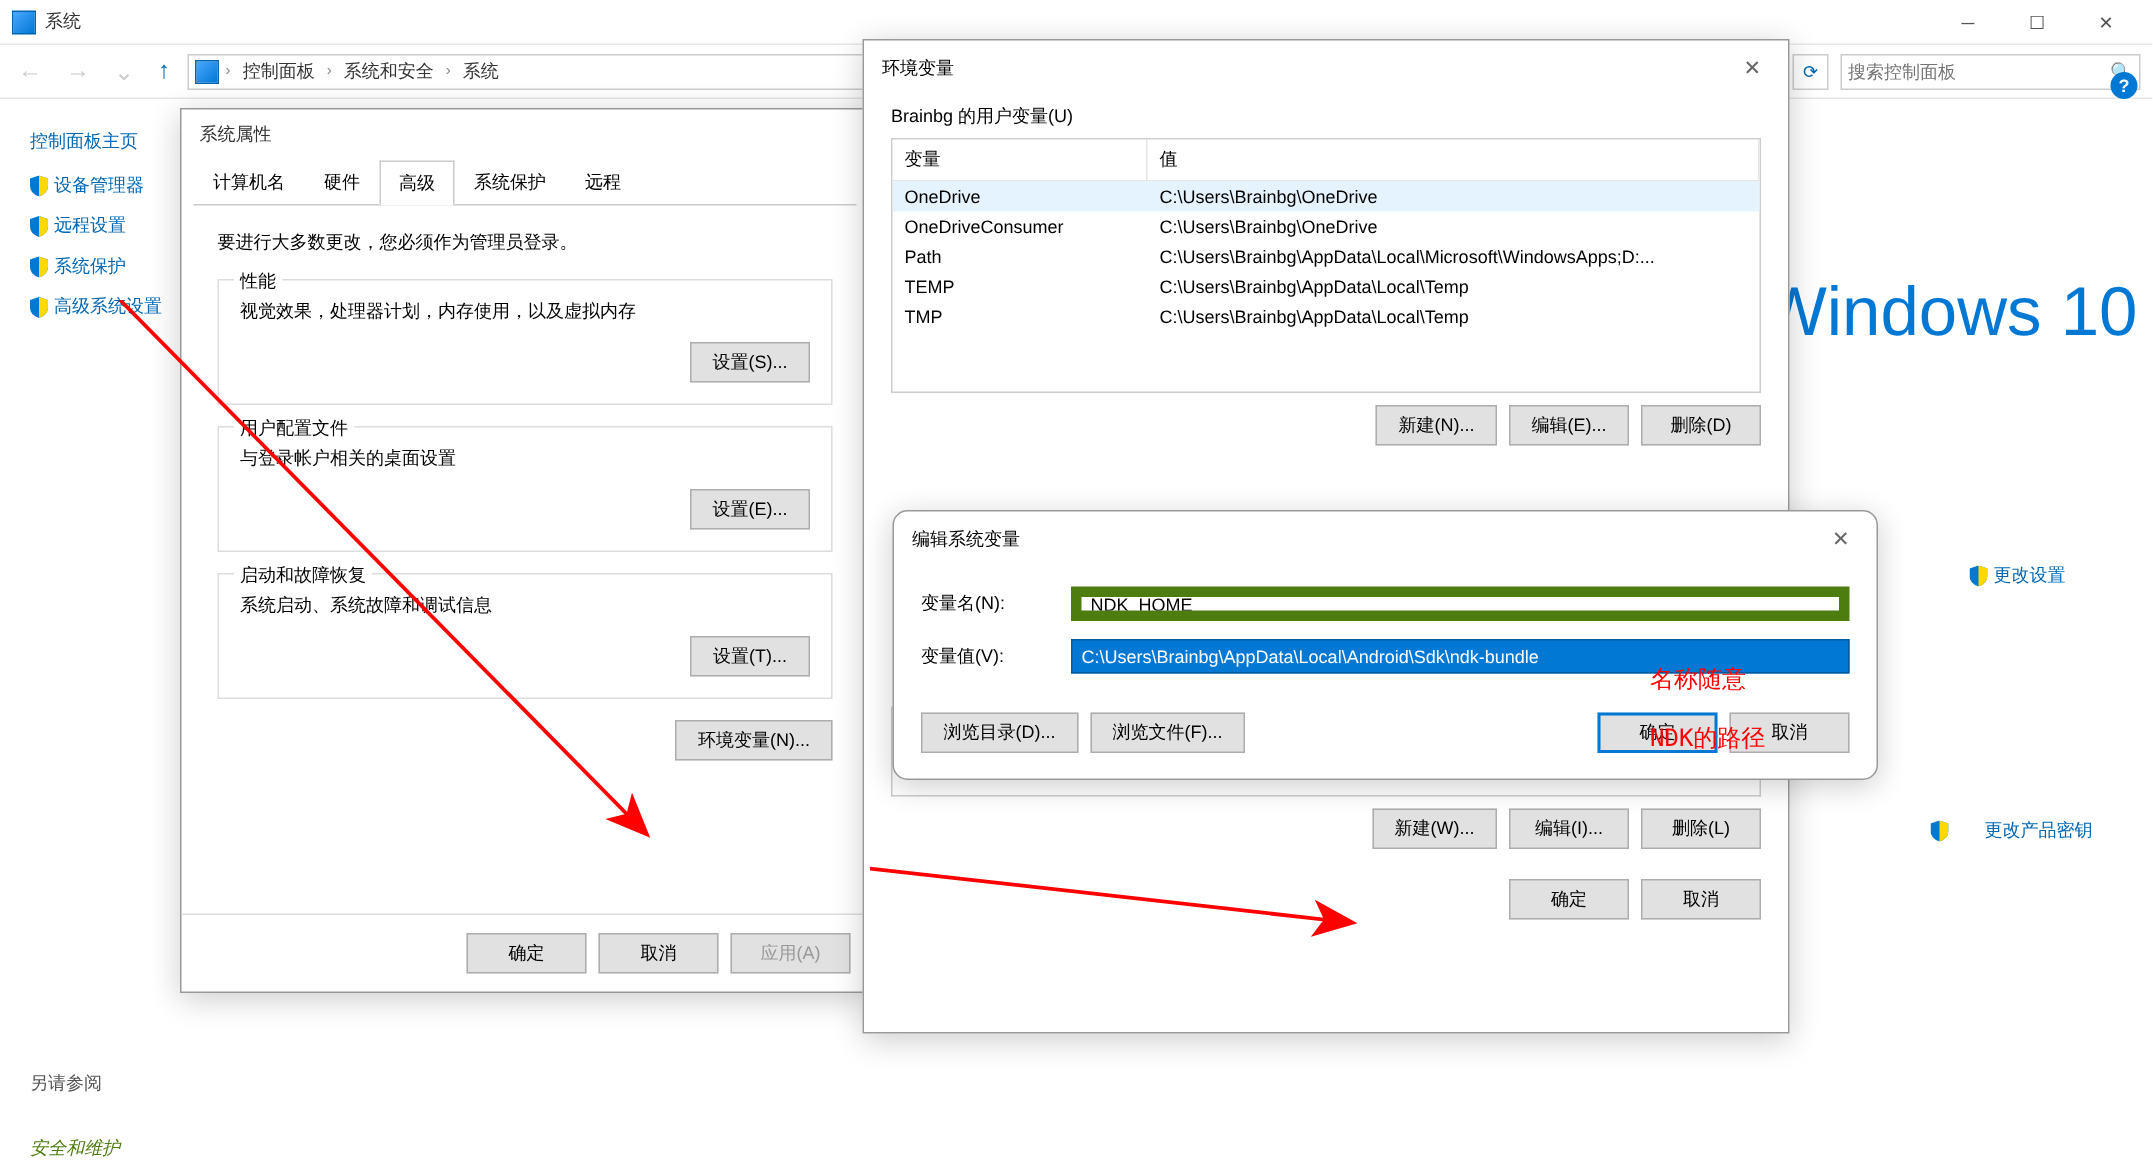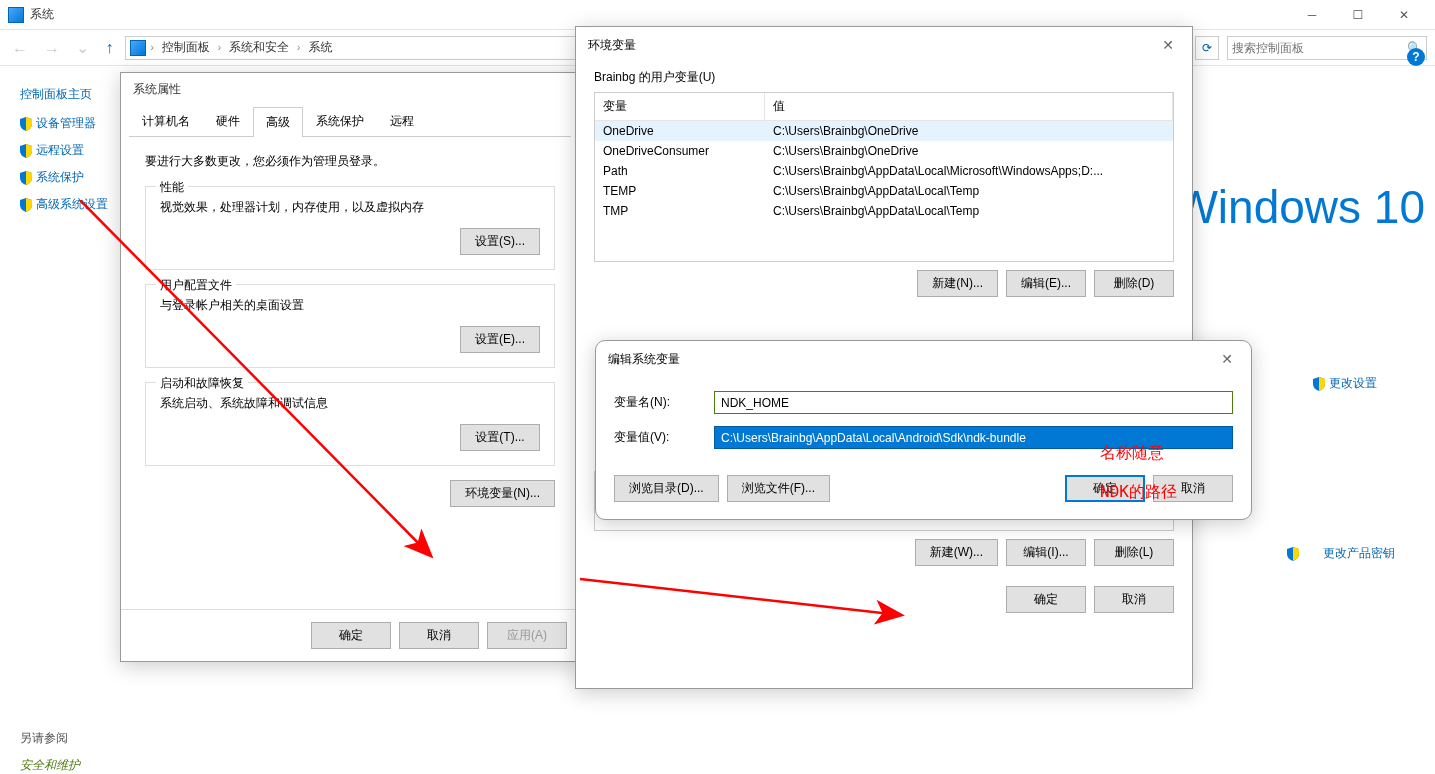--- a/index.html
+++ b/index.html
@@ -73,39 +73,39 @@
 .env-td.col-var { width: 170px; }
 .env-td.col-val { flex: 1; }
 .env-buttons { display: flex; gap: 8px; justify-content: flex-end; margin-top: 8px; }
 .env-dlg-footer { display: flex; justify-content: flex-end; gap: 8px; padding: 12px 18px; }
 
 
 .dlg-editvar { left: 595px; top: 340px; width: 657px; height: 180px; z-index: 100; border-radius: 10px; }
 .editvar-content { padding: 14px 18px; }
 .form-row { display: flex; align-items: center; margin-bottom: 12px; }
 .form-label { width: 100px; }
-.form-input { flex: 1; border: 1px solid #4d7c0f; padding: 3px 6px; height: 23px; }
+.form-input { flex: 1; border: 7px solid #4d7c0f; padding: 3px 6px; height: 23px; }
 .form-input.selected { background: #0078d4; color: #fff; border: 1px solid #005a9e; }
 .editvar-buttons { display: flex; justify-content: space-between; padding: 0 18px 14px; }
 .editvar-left-btns { display: flex; gap: 8px; }
 .editvar-right-btns { display: flex; gap: 8px; }
 
 
 .annotation { position: absolute; color: #ff0000; font-family: "SimSun", monospace; font-size: 16px; pointer-events: none; z-index: 200; margin-top: 40px; }
 .arrow-svg { position: absolute; pointer-events: none; z-index: 50; }
 
 
 .win10-brand { position: absolute; right: 10px; top: 180px; font-size: 46px; font-weight: 300; color: #0078d4; }
 .right-link { position: absolute; display: flex; align-items: center; gap: 4px; color: #0066b3; cursor: pointer; }
 .right-link.settings { right: 58px; top: 375px; }
 .right-link.product { right: 40px; top: 545px; gap: 24px; }
 
 
 .sidebar-bottom { position: absolute; bottom: 0px; left: 20px; }
-.sidebar-bottom-title { color: #555; margin-bottom: 10px; }
+.sidebar-bottom-title { color: #555; margin-bottom: 26px; }
 .sidebar-bottom-link { color: #4d7c0f; cursor: pointer; font-style: italic; }
 </style>
 </head>
 <body>
 
 <div class="title-bar">
   <div class="title-left">
     <div class="title-icon"></div>
     <span class="title-text">系统</span>
   </div>

